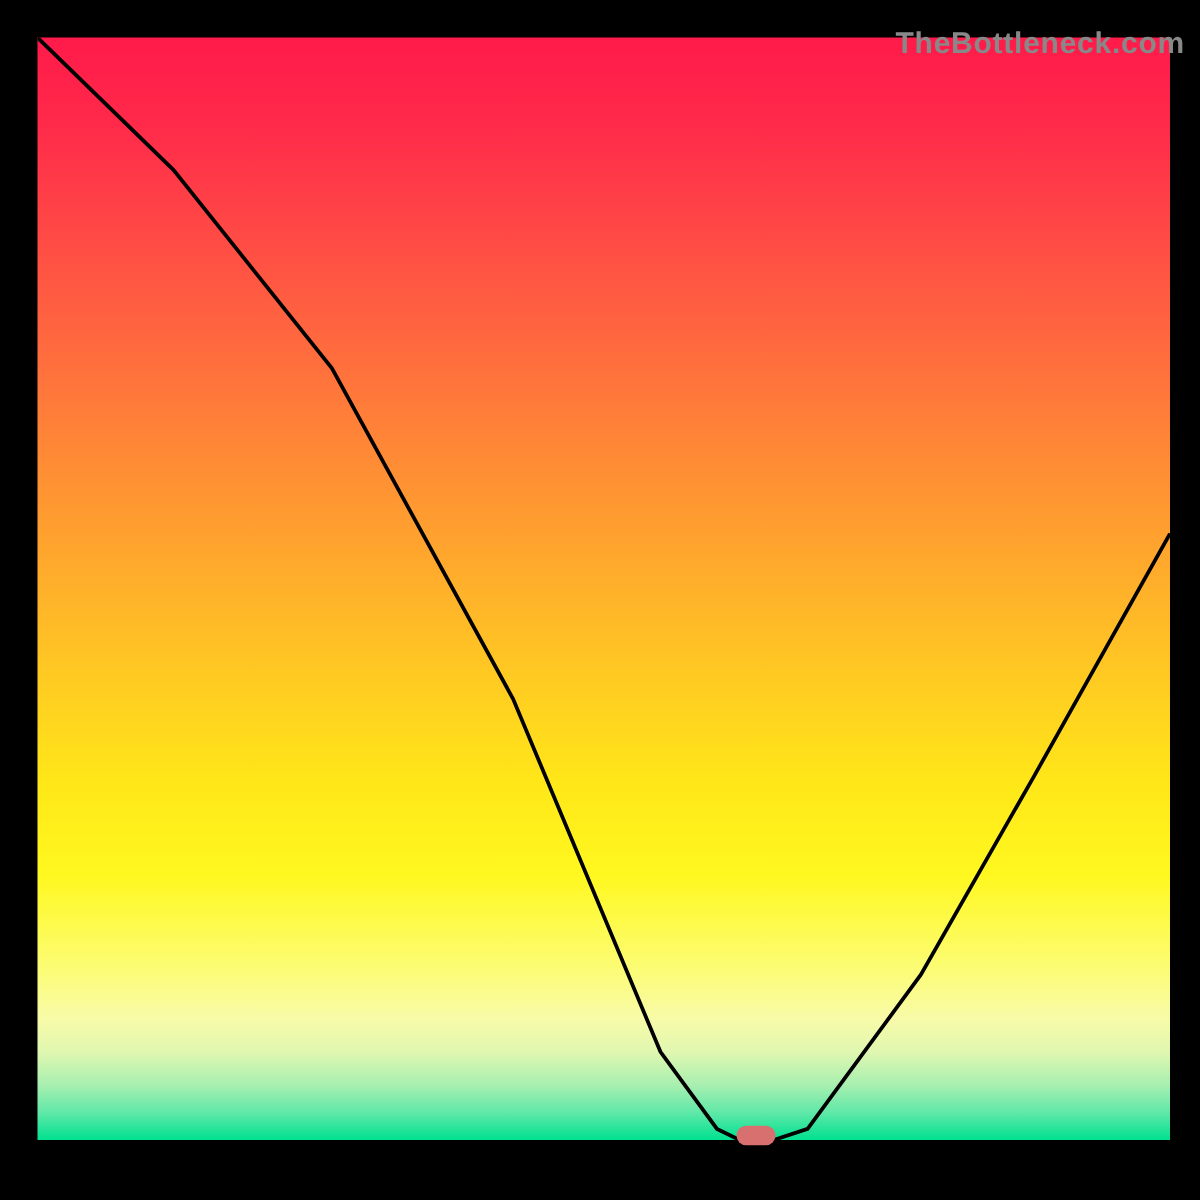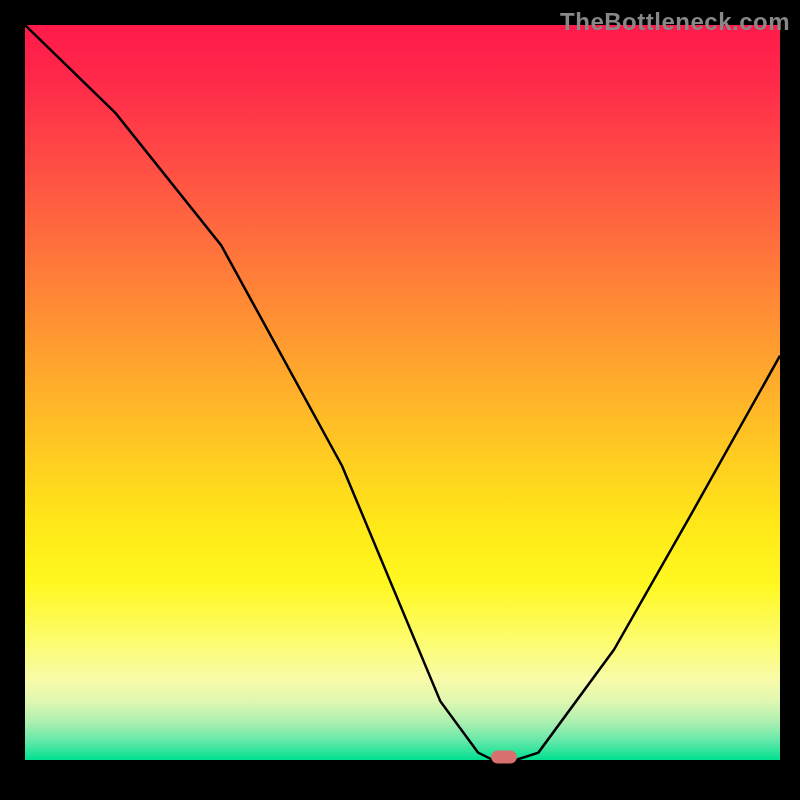--- a/index.html
+++ b/index.html
@@ -5,24 +5,24 @@
   * { margin: 0; padding: 0; box-sizing: border-box; }
   body {
     width: 800px;
     height: 800px;
     background: #000;
     position: relative;
     font-family: Arial, sans-serif;
   }
   .watermark {
     position: absolute;
-    top: 8px;
+    top: 18px;
     right: 10px;
     color: #888;
-    font-size: 24px;
+    font-size: 20px;
     font-weight: bold;
     z-index: 10;
     letter-spacing: 0.5px;
   }
   .plot-area {
     position: absolute;
     left: 25px;
     top: 25px;
     width: 755px;
     height: 735px;

